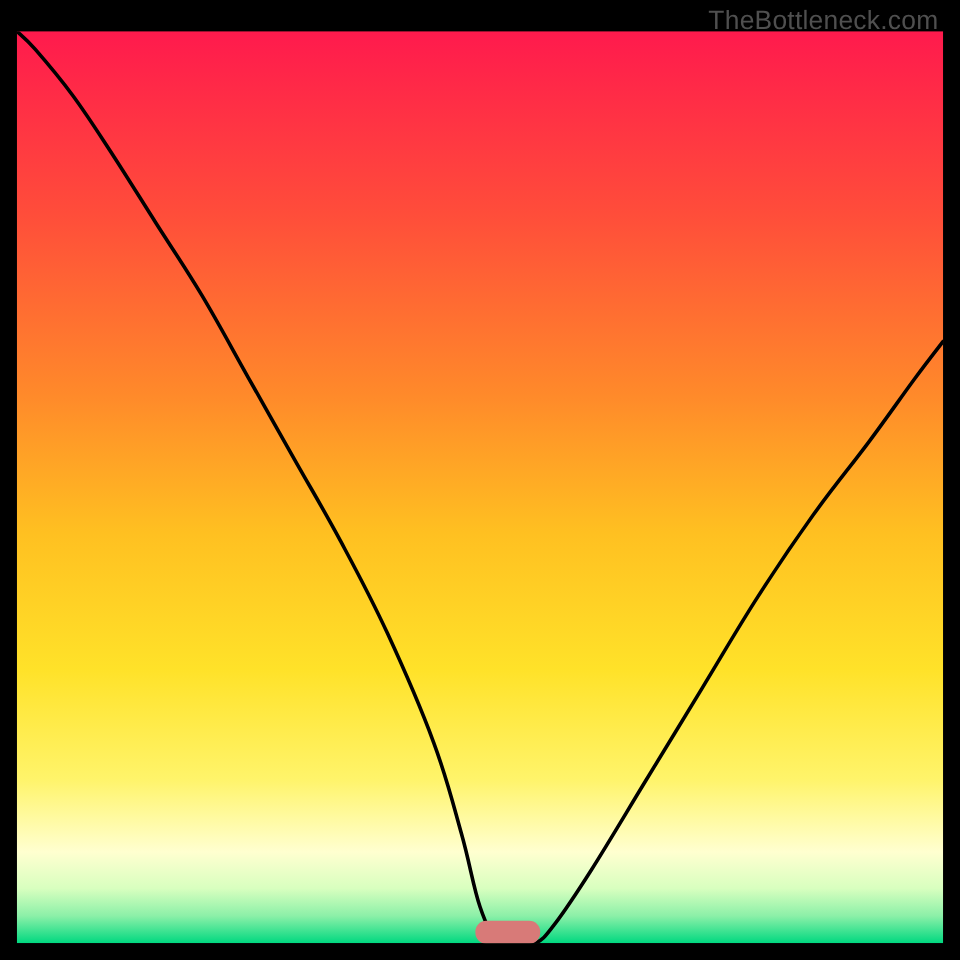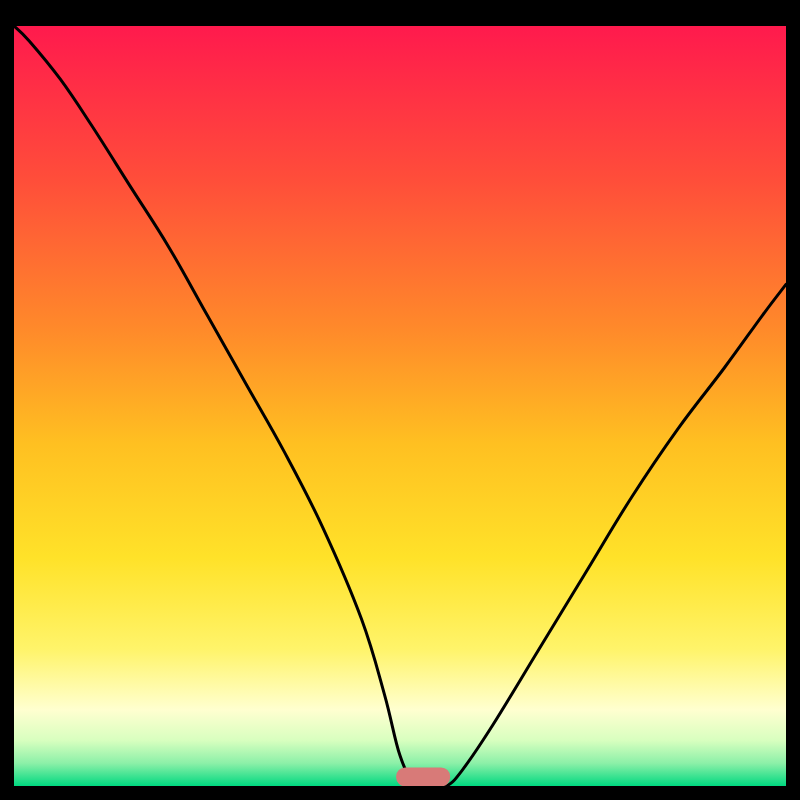--- a/index.html
+++ b/index.html
@@ -40,20 +40,21 @@
     right: 0;
     top: 0;
     bottom: 0;
   }
   svg { display: block; }
 </style>
 </head>
 <body>
 
 <div class="wrap">
+  <div class="watermark">TheBottleneck.com</div>
 
   <div class="frame">
     <svg class="plot" viewBox="0 0 772 760" preserveAspectRatio="none">
       <defs>
         <linearGradient id="bg-grad" x1="0" y1="0" x2="0" y2="1">
             <stop offset="0%" stop-color="#ff1a4d"></stop>
             <stop offset="20%" stop-color="#ff4d3a"></stop>
             <stop offset="40%" stop-color="#ff8a2a"></stop>
             <stop offset="55.00000000000001%" stop-color="#ffc021"></stop>
             <stop offset="70%" stop-color="#ffe229"></stop>

